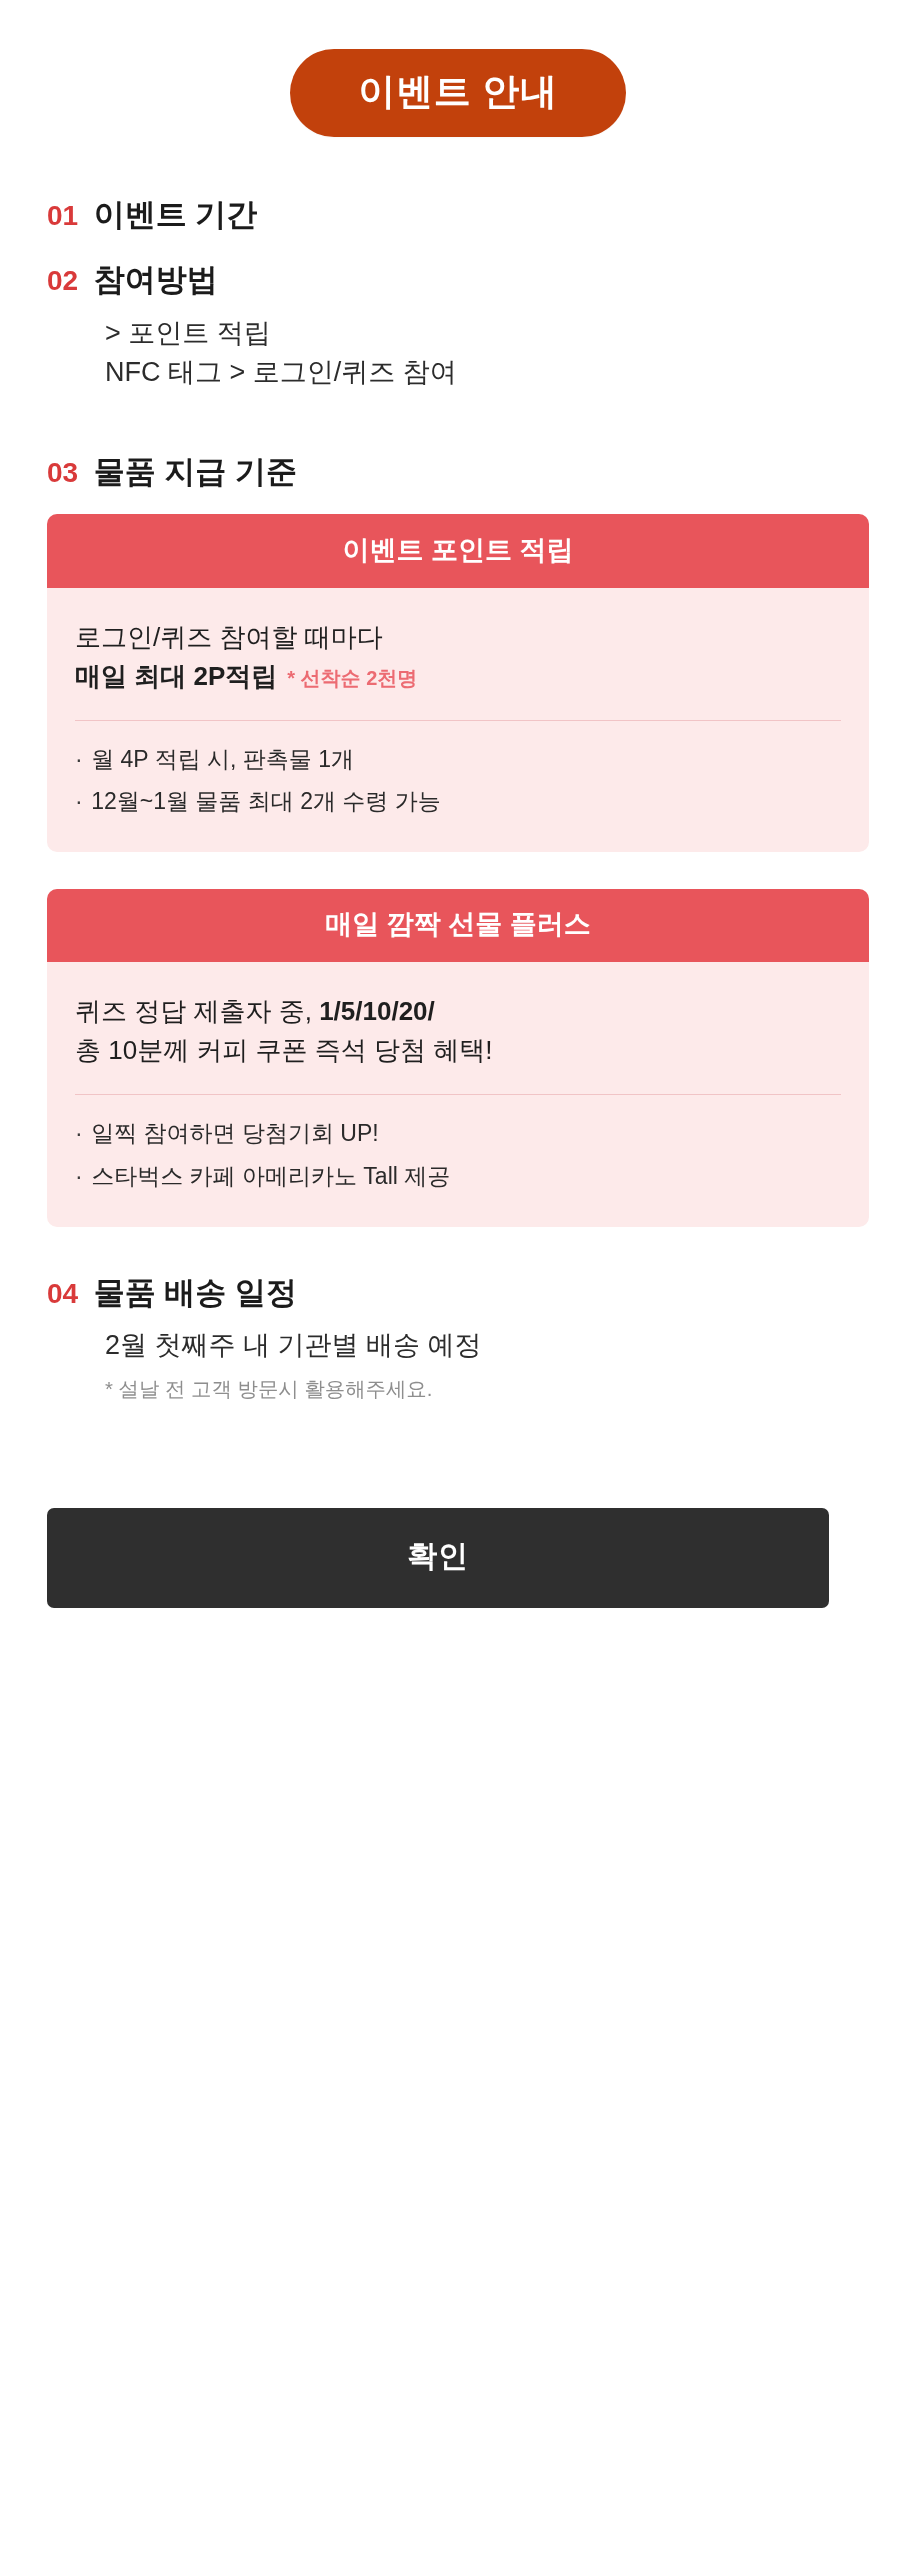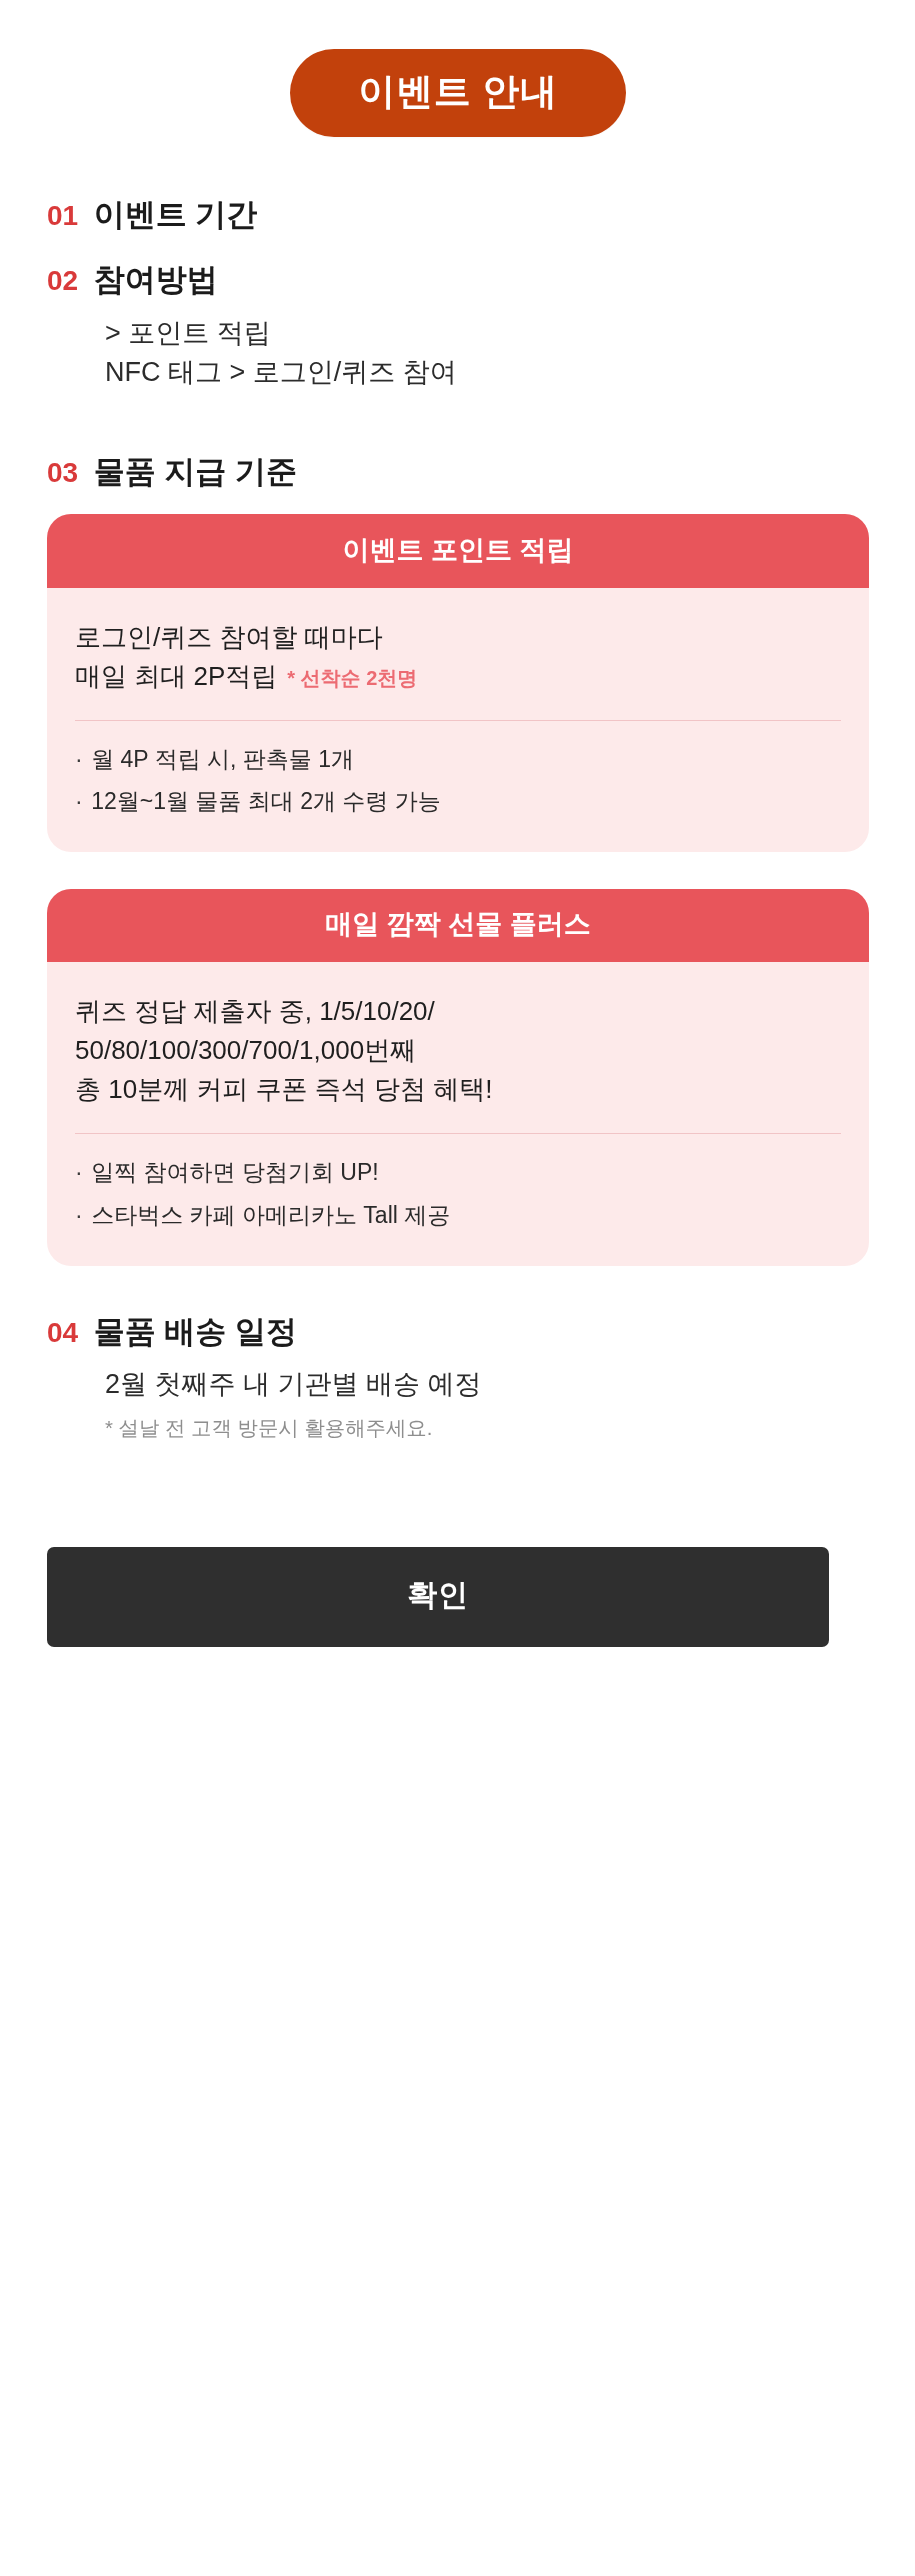--- a/index.html
+++ b/index.html
@@ -89,21 +89,21 @@
     margin-top: 1.4px;
   }
 
   .gap-s  { height: 12.7px; }
   .gap-m  { height: 28px; }
   .gap-l  { height: 47px; }
   .gap-xl { height: 61px; }
 
   
   .card {
-    border-radius: 24px;
+    border-radius: 10px;
     overflow: hidden;
     background: #fdeaea;
     margin-top: 24px;
   }
   .card-head {
     background: #e8555b;
     color: #ffffff;
     font-size: 27px;
     font-weight: 700;
     text-align: center;
@@ -112,21 +112,21 @@
   }
   .card-body {
     padding: 30px 28px 32px 28px;
   }
   .card-text {
     font-size: 26px;
     line-height: 1.5;
     color: #1f1f1f;
   }
   .card-text .strong {
-    font-weight: 400;
+    font-weight: 700;
   }
   .inline-note {
     color: #ec6b72;
     font-size: 20px;
     font-weight: 700;
     margin-left: 10px;
   }
   .divider {
     border: 0;
     border-top: 1.4px solid #f1c4c6;
@@ -226,23 +226,20 @@
       </div>
 
       <div class="gap-s"></div>
 
       <div class="card">
         <div class="card-head">매일 깜짝 선물 플러스</div>
         <div class="card-body">
           <div class="card-text">
             <span>퀴즈 정답 제출자 중, </span><span class="strong">1/5/10/20/</span>
           </div>
-          <div class="card-text">
-            <span class="strong">50/80/100/300/700/1,000번째</span>
-          </div>
           <div class="card-text">총 10분께 커피 쿠폰 즉석 당첨 혜택!</div>
           <hr class="divider">
           <div class="bullet">
             <span class="dot">·</span>
             <span>일찍 참여하면 당첨기회 UP!</span>
           </div>
           <div class="bullet">
             <span class="dot">·</span>
             <span>스타벅스 카페 아메리카노 Tall 제공</span>
           </div>

